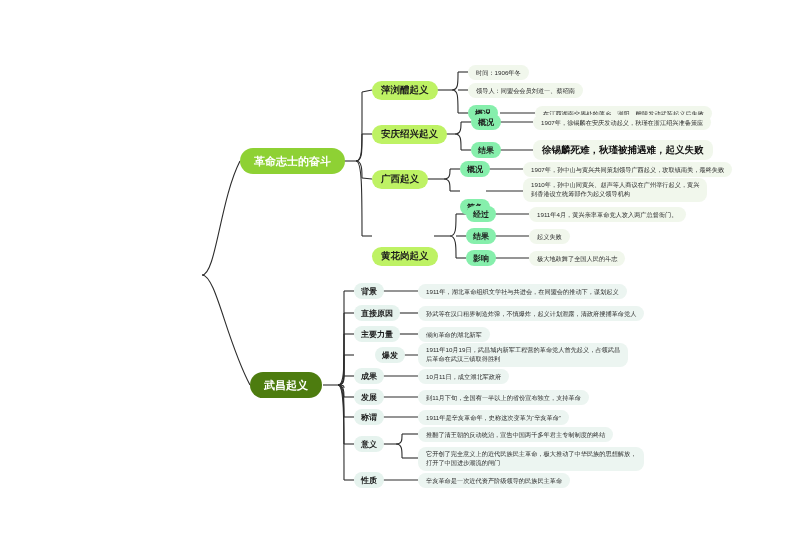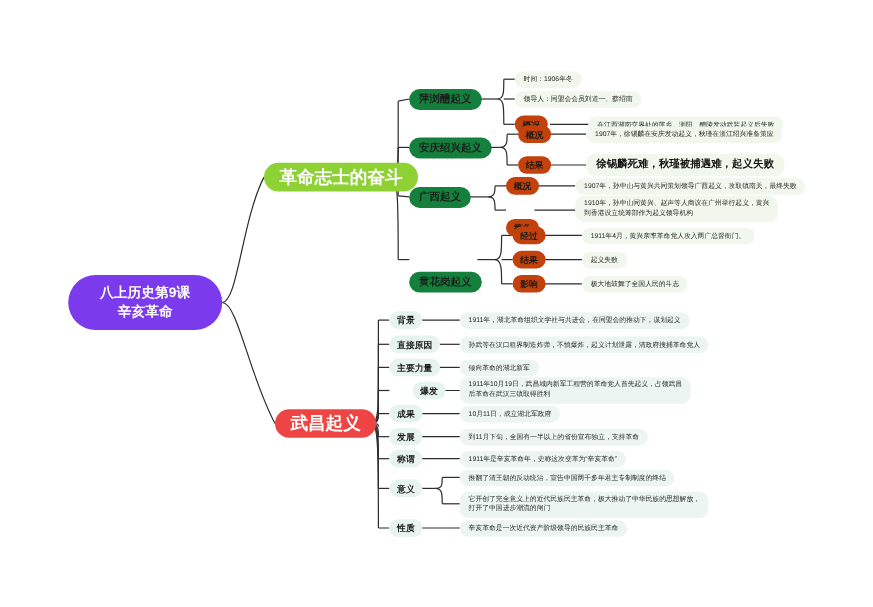--- a/index.html
+++ b/index.html
@@ -22,38 +22,38 @@
     background:#7c3aed;border-radius:25px;
     color:#ffffff;font-size:12.5px;font-weight:bold;
     justify-content:center;text-align:center;line-height:1.35;
     flex-direction:column;
   }
   .root span{display:block;white-space:nowrap;}
 
   
   .l1{
     height:26px;border-radius:13px;
-    color:#ffffff;font-size:16px;font-weight:bold;
+    color:#ffffff;font-size:11px;font-weight:bold;
     justify-content:center;padding:0 14px;white-space:nowrap;
   }
   .l1.green{background:#8ed134;left:240px;top:148px;}
-  .l1.teal{background:#ef4444;left:250px;top:372px;}
+  .l1.teal{background:#4d7c0f;left:250px;top:372px;}
 
   
   .l2{
     height:19px;border-radius:9.5px;
-    background:#15803d;color:#1c1c1c;
+    background:#bef264;color:#1c1c1c;
     font-size:9.5px;font-weight:bold;
     justify-content:center;padding:0 9px;white-space:nowrap;
   }
 
   
   .k{
     height:16px;border-radius:8px;
-    background:#c2410c;color:#1c1c1c;
+    background:#86efac;color:#1c1c1c;
     font-size:8px;font-weight:bold;
     justify-content:center;padding:0 7px;white-space:nowrap;
   }
   .k.teal-pill{background:#e6f3ee;}
 
   
   .v{
     border-radius:8px;background:#f1f7ec;color:#2a2a2a;
     font-size:6.2px;line-height:1.5;padding:3px 8px;
     white-space:nowrap;align-items:center;
@@ -146,24 +146,20 @@
     <line x1="381" y1="417" x2="418" y2="417"></line>
     <line x1="381" y1="480" x2="418" y2="480"></line>
 
     <line x1="381" y1="444" x2="396" y2="444"></line>
     <path d="M396 444 C 402 444 402 440 402 436 L402 434"></path>
     <path d="M396 444 C 402 444 402 450 402 456 L402 458"></path>
     <line x1="402" y1="434" x2="418" y2="434"></line>
     <line x1="402" y1="458" x2="418" y2="458"></line>
   </svg>
 
-  <div class="node root">
-    <span>八上历史第9课</span>
-    <span>辛亥革命</span>
-  </div>
 
   <div class="node l1 green">革命志士的奋斗</div>
 
   <div class="node l2" style="left:372px;top:81px;">萍浏醴起义</div>
   <div class="node v" style="left:468px;top:65px;">时间：1906年冬</div>
   <div class="node v" style="left:468px;top:83px;">领导人：同盟会会员刘道一、蔡绍南</div>
   <div class="node k" style="left:468px;top:105px;">概况</div>
   <div class="node v" style="left:535px;top:106px;">在江西湖南交界处的萍乡、浏阳、醴陵发动武装起义后失败</div>
 
   <div class="node l2" style="left:372px;top:125px;">安庆绍兴起义</div>

